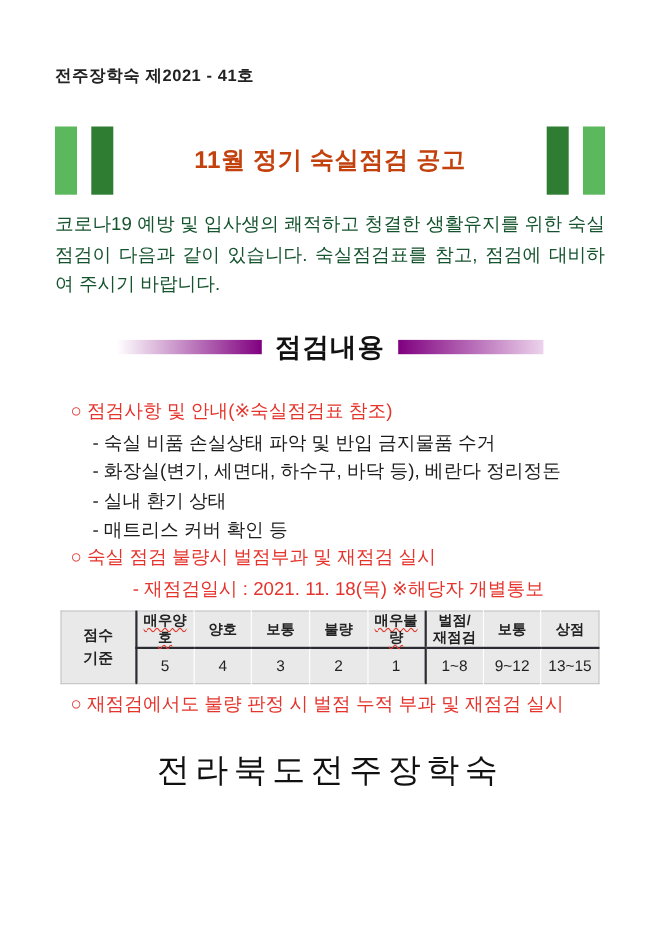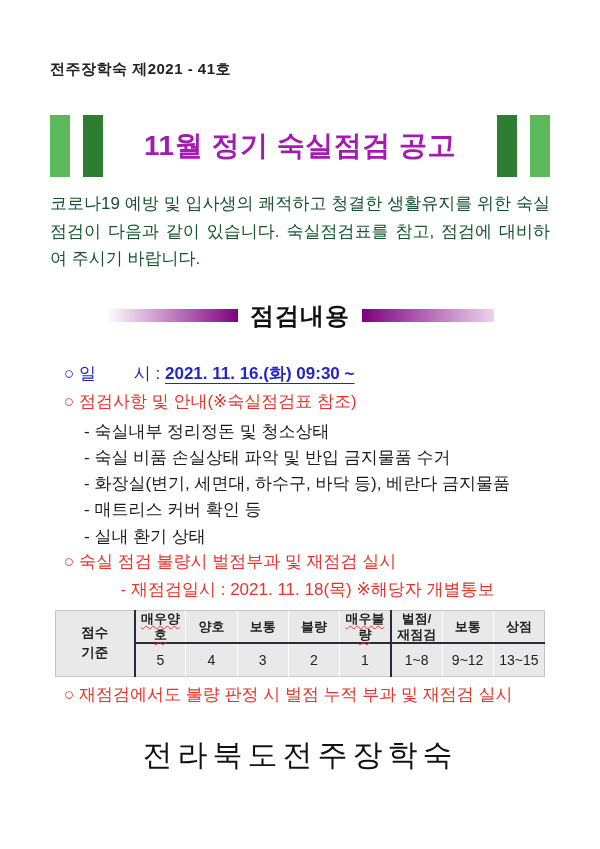--- a/index.html
+++ b/index.html
@@ -25,25 +25,25 @@
     display: flex;
     align-items: center;
     justify-content: space-between;
     height: 66px;
   }
   .bars { display: flex; gap: 13px; height: 62px; }
   .bar { width: 20px; height: 62px; }
   .bar-light { background: var(--green_light, #5cb85c); }
   .bar-dark  { background: var(--green_dark, #2e7d32); }
   .main-title {
-    font-size: 28px;
+    font-size: 22px;
     font-weight: bold;
     letter-spacing: 0.5px;
     white-space: nowrap;
-    color: #a21caf;
+    color: #c2410c;
   }
 
   .intro {
     margin-top: 11px;
     font-size: 17px;
     line-height: 1.62;
     text-align: justify;
     color: #14532d;
   }
 
@@ -134,38 +134,36 @@
   <div class="intro">코로나19 예방 및 입사생의 쾌적하고 청결한 생활유지를 위한 숙실점검이 다음과 같이 있습니다. 숙실점검표를 참고, 점검에 대비하여 주시기 바랍니다.</div>
 
   <div class="banner">
     <div class="banner-bar banner-bar-left"></div>
     <div class="banner-text">점검내용</div>
     <div class="banner-bar banner-bar-right"></div>
   </div>
 
   <div class="content">
 
-    <div class="c-line blue"><span>○</span> <span class="sched-label">일        시</span><span class="sched-label"> : </span><span class="date-val">2021. 11. 16.(화) 09:30 ~</span></div>
 
     <div class="c-line red">○ 점검사항 및 안내(※숙실점검표 참조)</div>
 
-    <div class="dash-item">- 숙실내부 정리정돈 및 청소상태</div>
     <div class="dash-item">- 숙실 비품 손실상태 파악 및 반입 금지물품 수거</div>
-    <div class="dash-item">- 화장실(변기, 세면대, 하수구, 바닥 등), 베란다 금지물품</div>
+    <div class="dash-item">- 화장실(변기, 세면대, 하수구, 바닥 등), 베란다 정리정돈</div>
+    <div class="dash-item">- 실내 환기 상태</div>
     <div class="dash-item">- 매트리스 커버 확인 등</div>
-    <div class="dash-item">- 실내 환기 상태</div>
 
     <div class="c-line red">○ 숙실 점검 불량시 벌점부과 및 재점검 실시</div>
     <div class="sub-line red">- 재점검일시 : 2021. 11. 18(목) ※해당자 개별통보</div>
 
 
     <table class="score-table">
       <tbody>
         <tr>
-          <td class="corner" rowspan="2" style="width:79px;">
+          <td class="corner" rowspan="2" style="width:68px;">
             <div>점수</div>
             <div>기준</div>
           </td>
           <td class="hdr div-left"><span class="squiggle">매우양호</span></td>
           <td class="hdr"><span>양호</span></td>
           <td class="hdr"><span>보통</span></td>
           <td class="hdr"><span>불량</span></td>
           <td class="hdr"><span class="squiggle">매우불량</span></td>
           <td class="hdr div-left">
             <div>벌점/</div>

